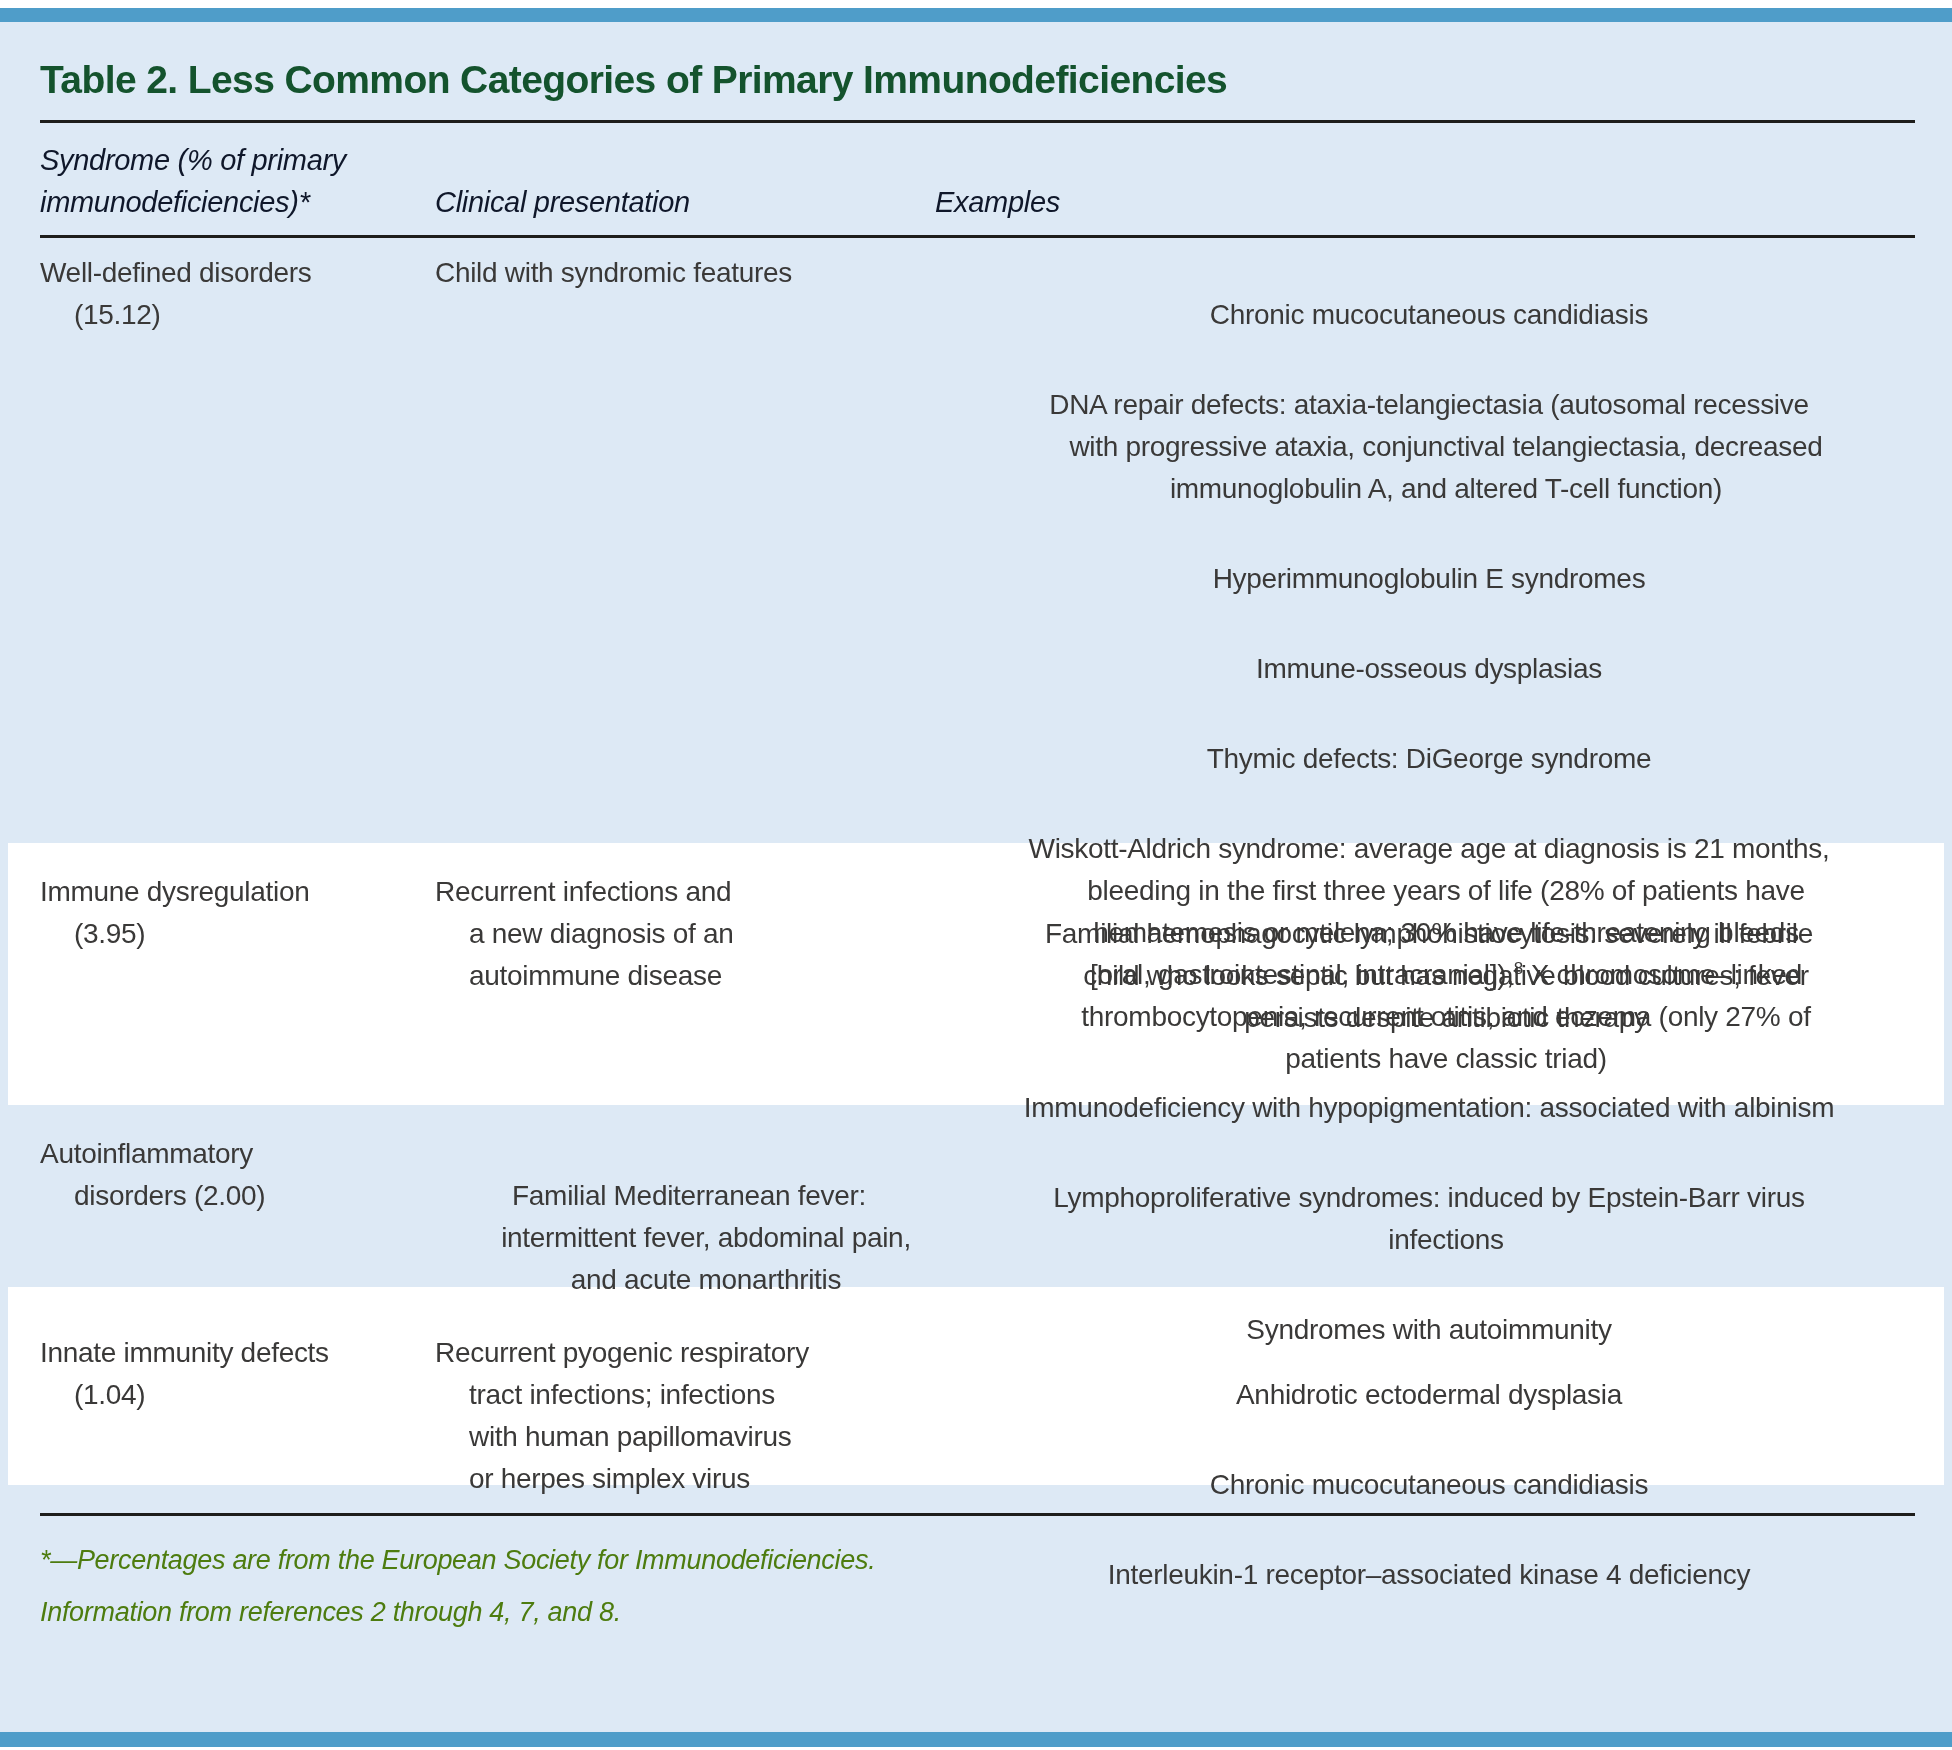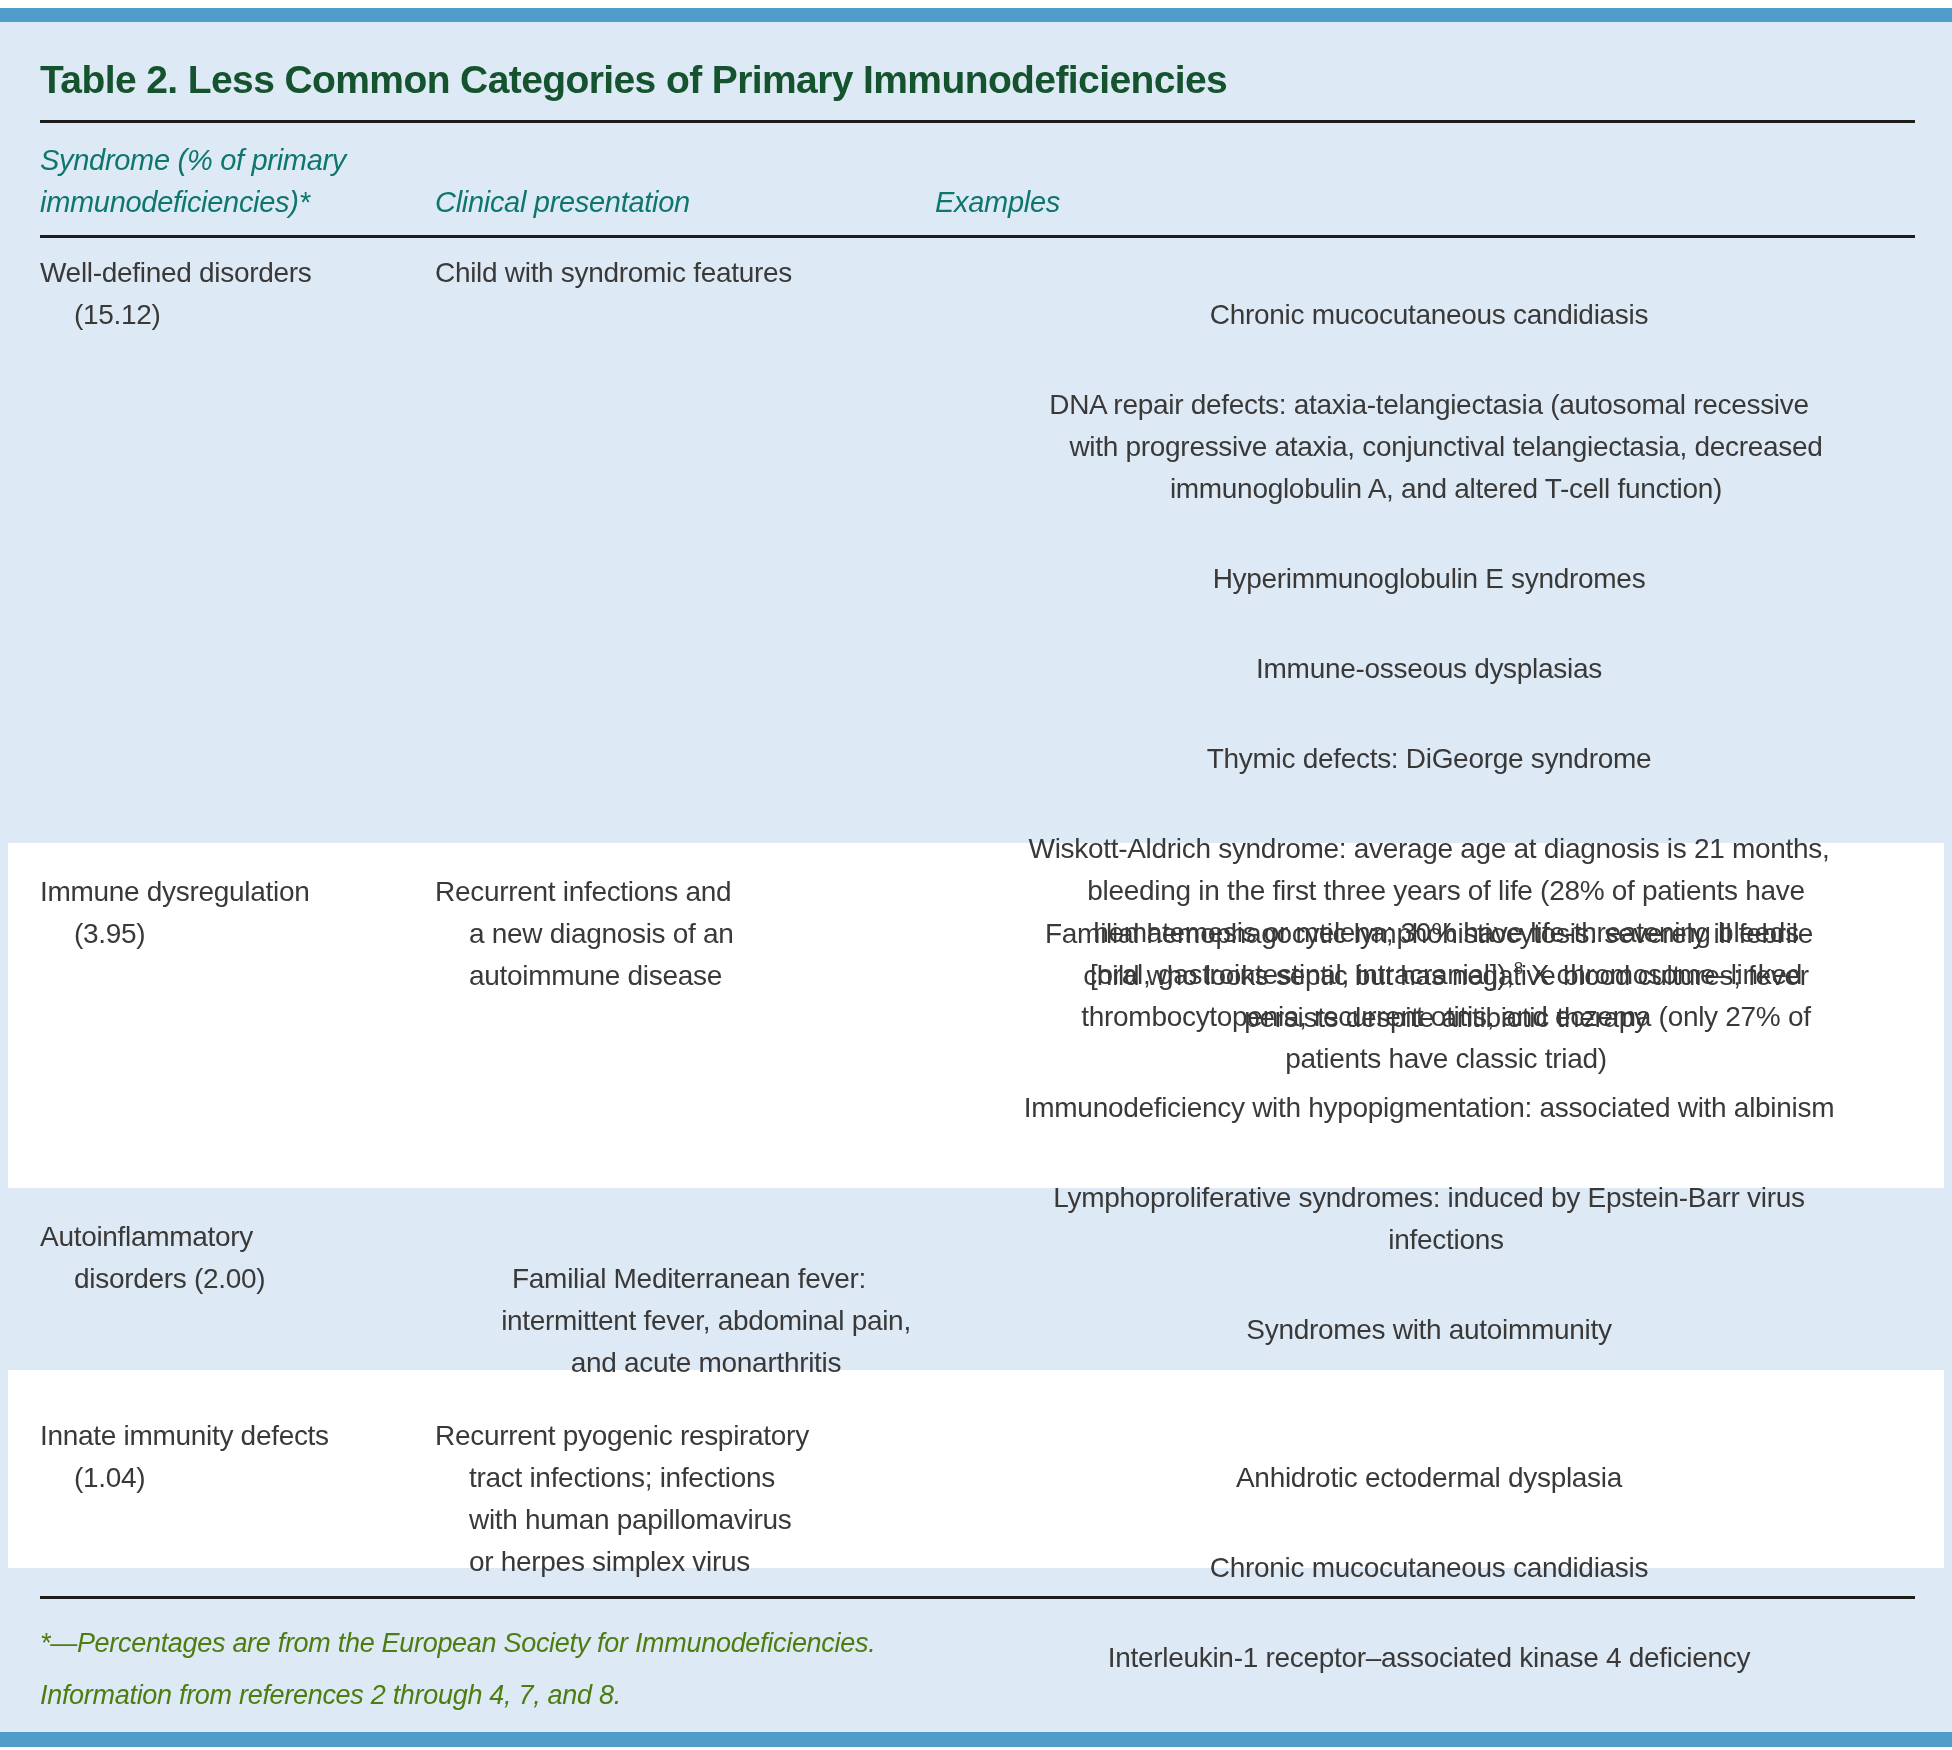--- a/index.html
+++ b/index.html
@@ -42,33 +42,33 @@
   }
 
   .thead {
     display: grid;
     grid-template-columns: 395px 500px 1fr;
     align-items: end;
     margin: 0 8px;
     padding: 16px 29px 12px 32px;
     font-style: italic;
     font-size: 29px;
-    color: #0f766e;
+    color: #0f172a;
   }
   .thead .hcell { white-space: pre-line; }
 
   .trow {
     display: grid;
     grid-template-columns: 395px 500px 1fr;
     margin: 0 8px;
     padding: 27px 29px 0 32px;
   }
   .trow.stripe-white { background: #ffffff; }
   .trow.r1 { height: 605px; padding-top: 14px; }
-  .trow.r2 { height: 345px; padding-top: 28px; }
+  .trow.r2 { height: 262px; padding-top: 28px; }
   .trow.r3 { height: 182px; padding-top: 28px; }
   .trow.r4 { height: 198px; padding-top: 45px; }
 
   .cell { white-space: pre-line; }
   .hang { padding-left: 34px; text-indent: -34px; }
   .examples p { margin: 0 0 6px 8px; text-align: center; }
   sup.ref { vertical-align: super; font-size: 17px; line-height: 0; letter-spacing: 0; }
 
   .tfoot-rule { margin-top: 28px; height: 3px; background: #1d1d1b; }
   .footnotes {

